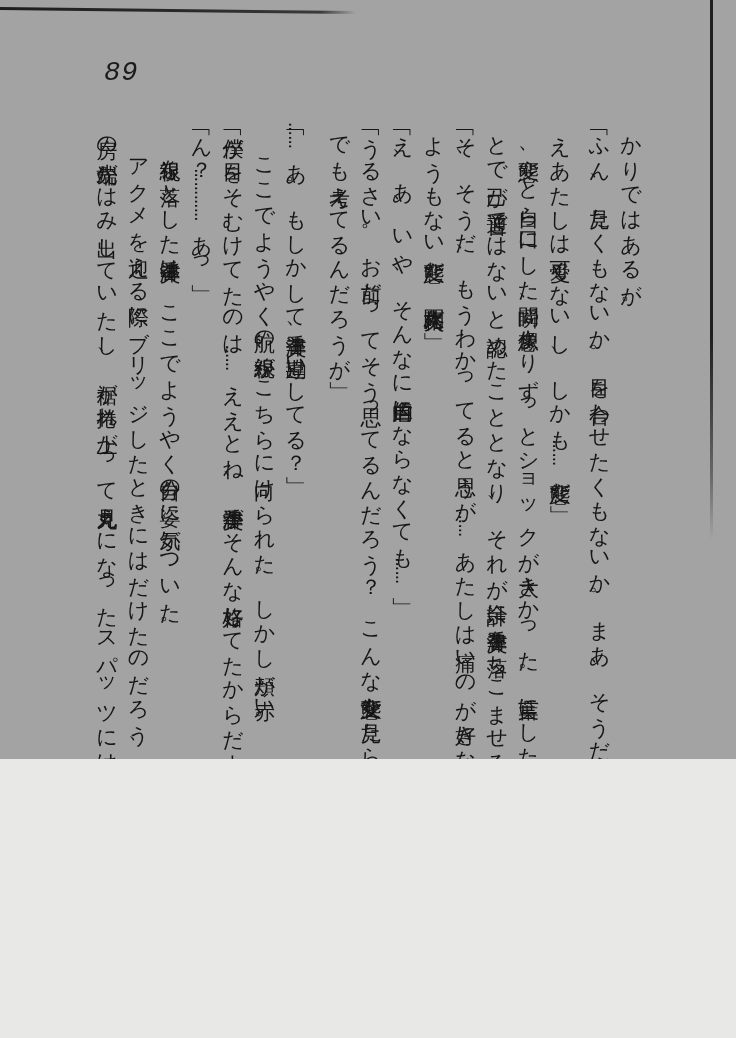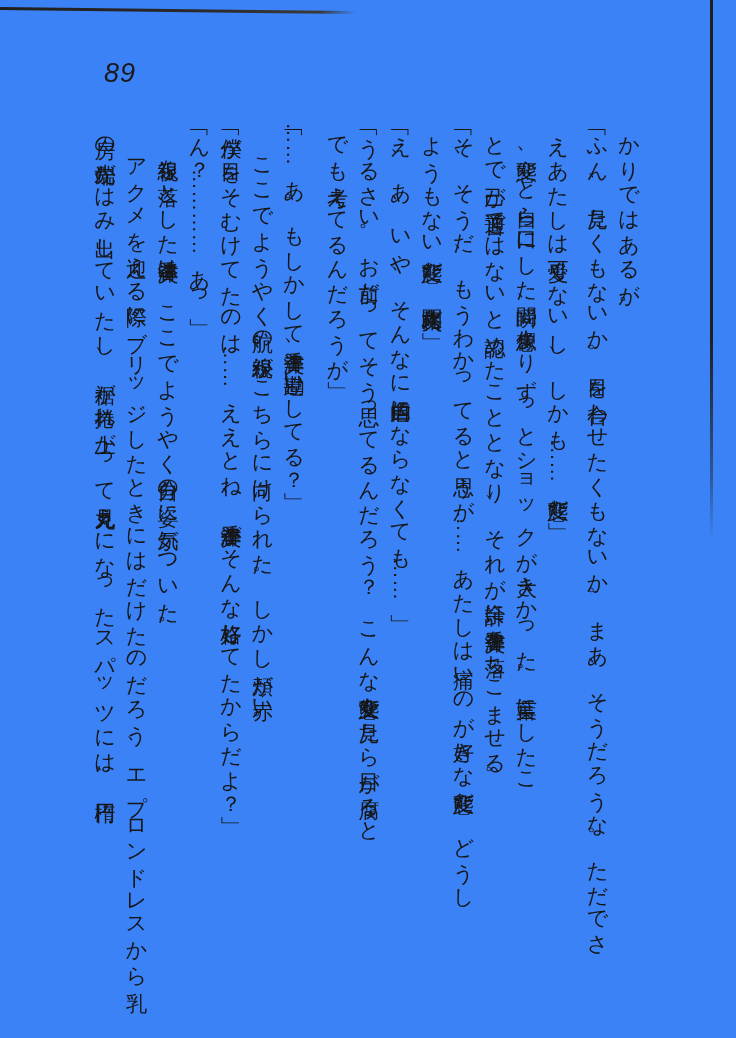--- a/index.html
+++ b/index.html
@@ -3,24 +3,24 @@
 <meta charset="utf-8">
 <style>
   html, body {
     margin: 0;
     padding: 0;
     background: #e8e8e6;
   }
   .page {
     position: relative;
     width: 736px;
-    height: 1038px;
-    background: #3b82f6;
+    height: 759px;
+    background: #a3a3a3;
     overflow: hidden;
-    font-family: Liberation Sans, sans-serif;
+    font-family: Liberation Mono, monospace;
     color: #1b1b1b;
   }
   .border-top {
     position: absolute;
     left: -4px;
     top: 7px;
     width: 360px;
     height: 3px;
     background: linear-gradient(to right, #1e1e1e 0%, #2a2a2a 55%, #3a3a3a 90%, rgba(58,58,58,0) 100%);
     transform: rotate(0.65deg);

